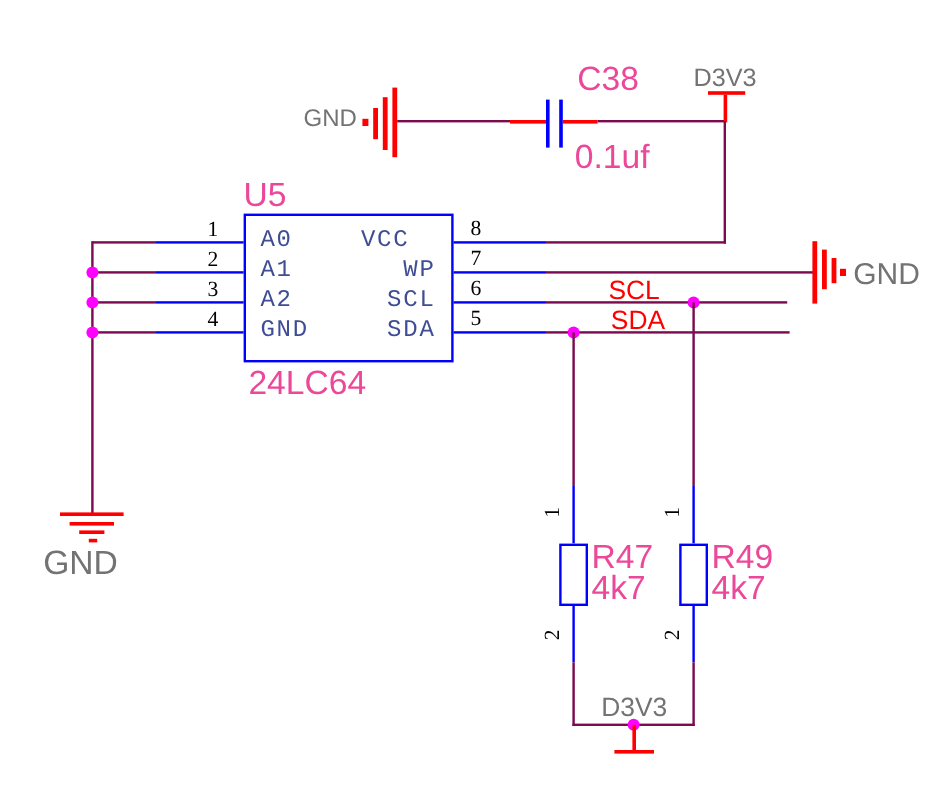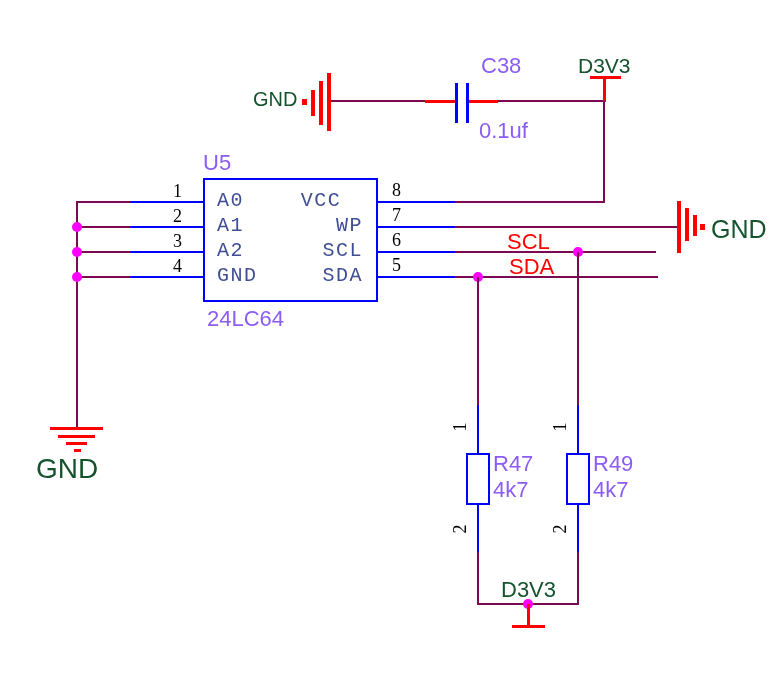--- a/index.html
+++ b/index.html
@@ -5,22 +5,22 @@
   html,body{margin:0;padding:0;background:#ffffff;}
   #canvas{position:relative;width:784px;height:675px;background:#ffffff;overflow:hidden;
           font-family:"Liberation Sans",sans-serif;}
   .wire{position:absolute;background:#7B0A50;}
   .bluewire{position:absolute;background:#0000FF;}
   .redwire{position:absolute;background:#FF0000;}
   .bar{position:absolute;background:#FF0000;}
   .dot{position:absolute;width:10px;height:10px;border-radius:50%;background:#FF00FF;}
   .ic-body{position:absolute;box-sizing:border-box;border:2px solid #0000FF;background:#ffffff;}
   .res-body{position:absolute;box-sizing:border-box;border:2px solid #0000FF;background:#ffffff;}
-  .lbl-blue{position:absolute;color:#8b5cf6;font-size:22px;line-height:22px;white-space:nowrap;}
-  .lbl-black{position:absolute;color:#14532d;font-size:21px;line-height:21px;white-space:nowrap;}
+  .lbl-blue{position:absolute;color:#ec4899;font-size:28px;line-height:22px;white-space:nowrap;}
+  .lbl-black{position:absolute;color:#737373;font-size:21px;line-height:21px;white-space:nowrap;}
   .lbl-red{position:absolute;color:#FF0000;font-size:22px;line-height:22px;white-space:nowrap;}
   .pinnum{position:absolute;color:#000000;font-family:"Liberation Serif",serif;
           font-size:18px;line-height:18px;white-space:nowrap;}
   .pinname{position:absolute;color:#3F4E94;font-family:"Liberation Mono",monospace;
            font-size:20px;line-height:20px;letter-spacing:1.5px;white-space:nowrap;}
   .rotnum{position:absolute;color:#000000;font-family:"Liberation Serif",serif;
           font-size:18px;line-height:20px;width:20px;height:20px;text-align:center;
           transform:rotate(-90deg);}
   .ra{text-align:right;}
 </style>

